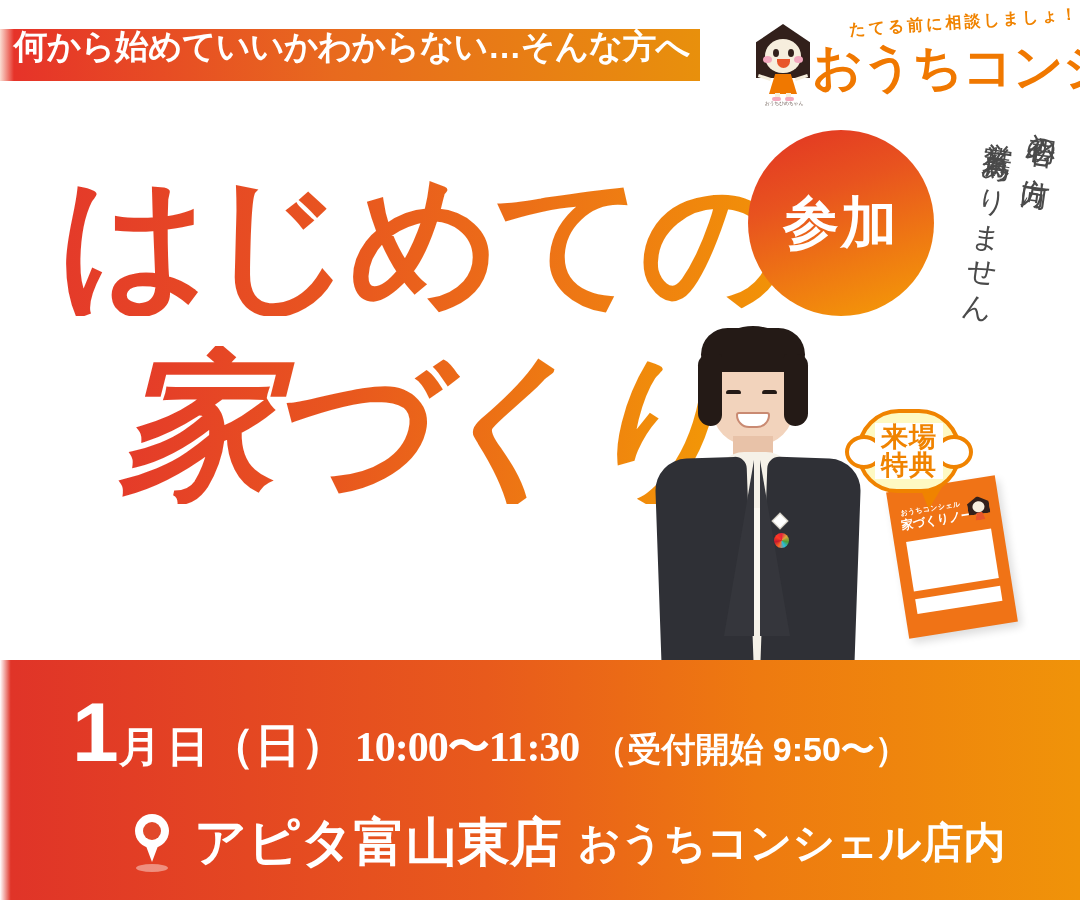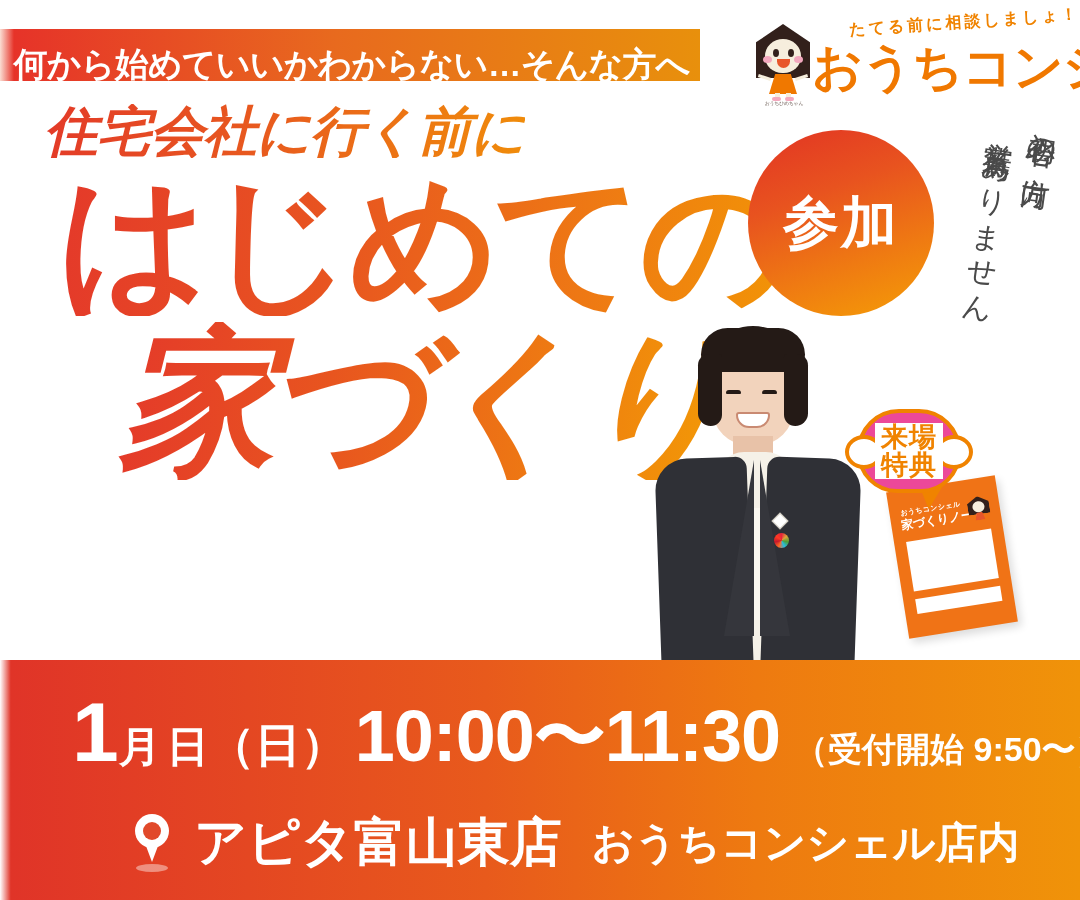--- a/index.html
+++ b/index.html
@@ -23,21 +23,21 @@
 
   
   .catch-band {
     position: absolute;
     left: 0;
     top: 29px;
     width: 700px;
     height: 52px;
     background: linear-gradient(90deg, #E63329 0%, #E8562133 0%, #E63329 2%, #E86A1E 48%, #E8900C 100%);
     display: flex;
-    align-items: flex-end;
+    align-items: flex-start;
   }
   .catch-text {
     color: #ffffff;
     font-size: 34px;
     font-weight: 700;
     letter-spacing: -0.5px;
     padding-left: 14px;
     white-space: nowrap;
     line-height: 1;
     transform: scaleX(0.99);
@@ -195,21 +195,21 @@
     background: linear-gradient(95deg, #E4392A 0%, #E85520 38%, #EE7814 72%, #F29406 100%);
     -webkit-background-clip: text;
     background-clip: text;
     color: transparent;
     -webkit-text-fill-color: transparent;
   }
 
   .headline-2-wrap {
     position: absolute;
     left: 118px;
-    top: 322px;
+    top: 346px;
     width: 560px;
     height: 175px;
   }
   .headline-2, .headline-2-stroke {
     position: absolute;
     left: 0; top: 0;
     font-size: 158px;
     font-weight: 900;
     letter-spacing: -8px;
     line-height: 1;
@@ -431,21 +431,21 @@
     width: 225px;
     height: 255px;
   }
   .gift-bubble {
     position: absolute;
     left: 2px;
     top: 4px;
     width: 104px;
     height: 84px;
     border: 4px solid #F08300;
-    background: #ec4899;
+    background: #fef9c3;
     border-radius: 42px 42px 40px 40px;
     display: flex;
     flex-direction: column;
     align-items: center;
     justify-content: center;
     z-index: 3;
   }
   .gift-bubble::before,
   .gift-bubble::after {
     content: "";
@@ -570,21 +570,21 @@
     display: flex;
     align-items: baseline;
     color: #ffffff;
     white-space: nowrap;
   }
   .d-num-month { font-size: 84px; font-weight: 800; line-height: 1; letter-spacing: -2px; }
   .d-kanji-month { font-size: 42px; font-weight: 700; line-height: 1; margin-left: 2px; }
   .d-num-day { font-size: 84px; font-weight: 800; line-height: 1; letter-spacing: -2px; margin-left: 6px; }
   .d-kanji-day { font-size: 42px; font-weight: 700; line-height: 1; margin-left: 6px; }
   .d-dow { font-size: 46px; font-weight: 700; line-height: 1; margin-left: 0px; }
-  .d-time { font-size: 72px; font-weight: 700; line-height: 1; letter-spacing: -1px; margin-left: 8px; }
+  .d-time { font-size: 42px; font-weight: 700; line-height: 1; letter-spacing: -1px; margin-left: 8px; font-family: Liberation Serif, serif; }
   .d-recept { font-size: 34px; font-weight: 700; line-height: 1; margin-left: 14px; }
 
   .venue-row {
     position: absolute;
     left: 132px;
     top: 148px;
     display: flex;
     align-items: center;
     color: #ffffff;
     white-space: nowrap;
@@ -618,21 +618,21 @@
     border-radius: 50%;
   }
   .pin-icon .shadow {
     position: absolute;
     left: 4px; top: 50px;
     width: 32px; height: 8px;
     background: rgba(255,255,255,0.42);
     border-radius: 50%;
   }
   .venue-name { font-size: 52px; font-weight: 700; letter-spacing: 0px; }
-  .venue-detail { font-size: 42px; font-weight: 700; margin-left: 30px; letter-spacing: 0px; }
+  .venue-detail { font-size: 42px; font-weight: 700; margin-left: 16px; letter-spacing: 0px; }
 </style>
 </head>
 <body>
 
 <div id="poster">
 
   <div class="catch-band">
     <div class="catch-text">何から始めていいかわからない…そんな方へ</div>
   </div>
 
@@ -651,21 +651,20 @@
       <div class="leg l"></div>
       <div class="leg r"></div>
       <div class="shoe l"></div>
       <div class="shoe r"></div>
       <div class="caption">おうちひめちゃん</div>
     </div>
     <div class="logo-tagline">たてる前に相談しましょ！</div>
     <div class="logo-name">おうちコンシェル</div>
   </div>
 
-  <div class="headline-sub">住宅会社に行く前に</div>
   <div class="headline-1">はじめての</div>
 
   <div class="headline-2-wrap">
     <div class="headline-2-stroke">家づくり</div>
     <div class="headline-2">家づくり</div>
   </div>
 
 
   <div class="person">
     <div class="hair"></div>

